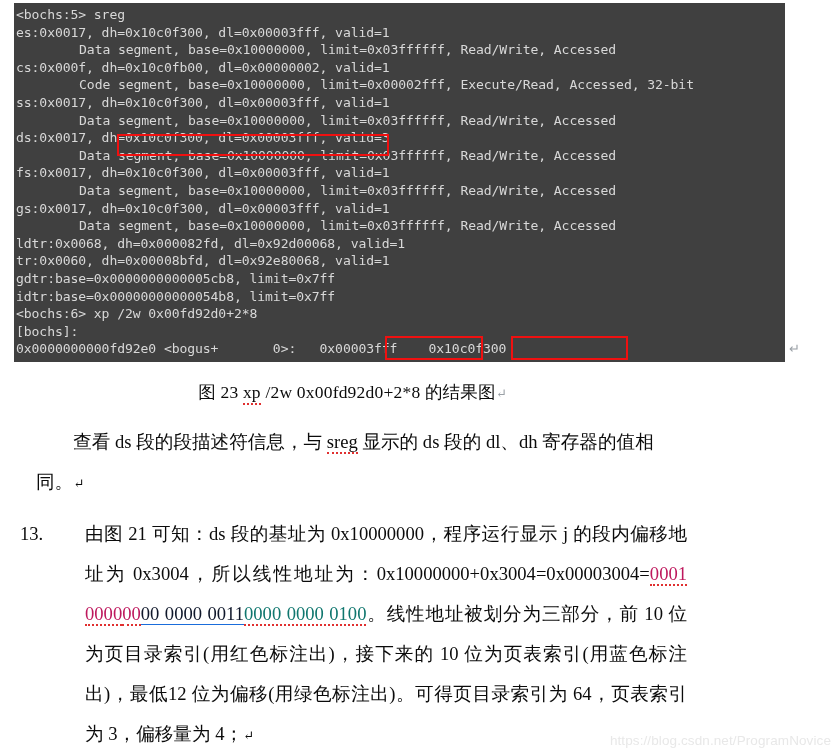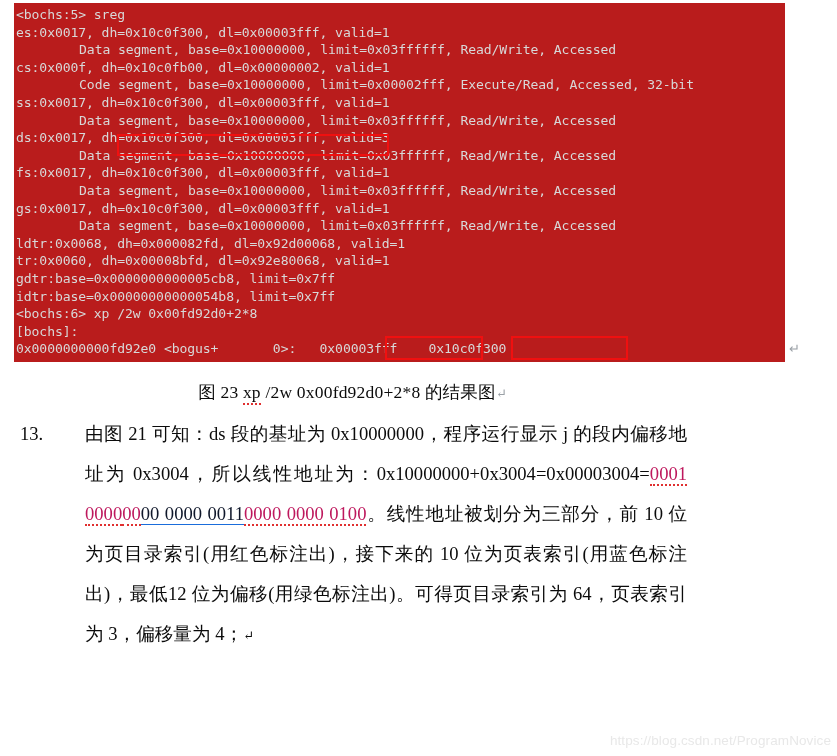--- a/index.html
+++ b/index.html
@@ -15,21 +15,21 @@
     overflow: hidden;
   }
 
   
   .terminal-wrap {
     position: absolute;
     left: 14px;
     top: 3px;
     width: 771px;
     height: 359px;
-    background: #b91c1c;
+    background: #404040;
     overflow: hidden;
   }
   .terminal {
     position: relative;
     padding: 3px 0 0 2px;
     font-family: "DejaVu Sans Mono", "Liberation Mono", monospace;
     font-size: 13.1px;
     line-height: 17.6px;
     color: #d8d8d8;
     letter-spacing: -0.1px;
@@ -103,21 +103,21 @@
     margin-top: 10px;
     text-align: justify;
   }
   .listitem .num {
     position: absolute;
     left: 20px;
     top: 0;
   }
   .bin-red    { color: #be185d; }
   .bin-blue   { color: #0f172a; }
-  .bin-green  { color: #be185d; }
+  .bin-green  { color: #0f766e; }
   .uline-red   { border-bottom: 1.5px solid #ff0000; }
   .uline-blue  { border-bottom: 1.5px solid #1a6ddb; }
   .uline-green { border-bottom: 1.5px solid #00a03c; }
   .wavy-red { border-bottom: 2px dotted #e03030; }
 
   .watermark {
     position: absolute;
     right: 6px;
     bottom: 8px;
     font-family: "Liberation Sans", sans-serif;
@@ -137,20 +137,23 @@
   <div class="redbox" id="box-dh"></div>
 </div>
 <span class="pilcrow" id="pilcrow-term">↵</span>
 
 <div class="doc">
 
   <div class="caption">
     <span>图 23 </span><span class="spell">xp</span><span class="mono"> /2w 0x00fd92d0+2*8 </span><span>的结果图</span><span class="pc">↵</span>
   </div>
 
+  <p class="para" id="para-1">
+    <span class="indent2"></span><span>查看 ds 段的段描述符信息，与 </span><span class="spell-red">sreg</span><span> 显示的 ds 段的 dl、dh 寄存器的值相</span><br><span>同。</span><span class="caption pc" style="display:inline;font-size:13px;">↵</span>
+  </p>
 
   <div class="listitem">
     <span class="num">13.</span><span>由图 21 可知：ds 段的基址为 0x10000000，程序运行显示 j 的段内偏移地址</span><span>为 0x3004，所以线性地址为：0x10000000+0x3004=0x00003004=</span><span class="bin-red uline-red wavy-red">0001 0000</span><span class="bin-red uline-red wavy-red">00</span><span class="bin-blue uline-blue">00 0000 0011</span><span class="bin-green uline-green wavy-red">0000 0000 0100</span><span>。线性地址被划分为三部分，前 10 位为页目</span><span>录索引(用红色标注出)，接下来的 10 位为页表索引(用蓝色标注出)，最低</span><span>12 位为偏移(用绿色标注出)。可得页目录索引为 64，页表索引为 3，偏移</span><span>量为 4；</span><span class="caption pc" style="display:inline;font-size:13px;">↵</span>
   </div>
 
 </div>
 
 <div class="watermark">https://blog.csdn.net/ProgramNovice</div>
 
 </body></html>

